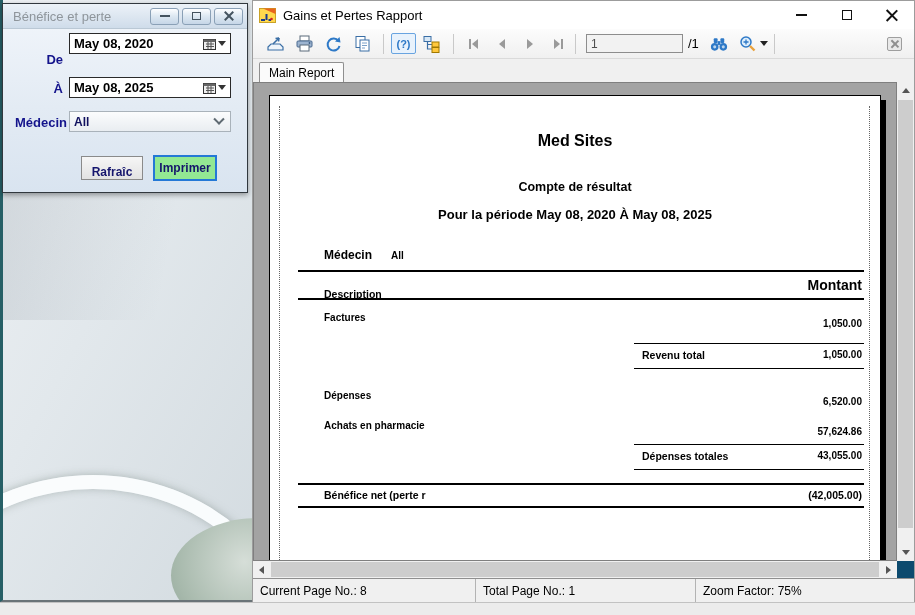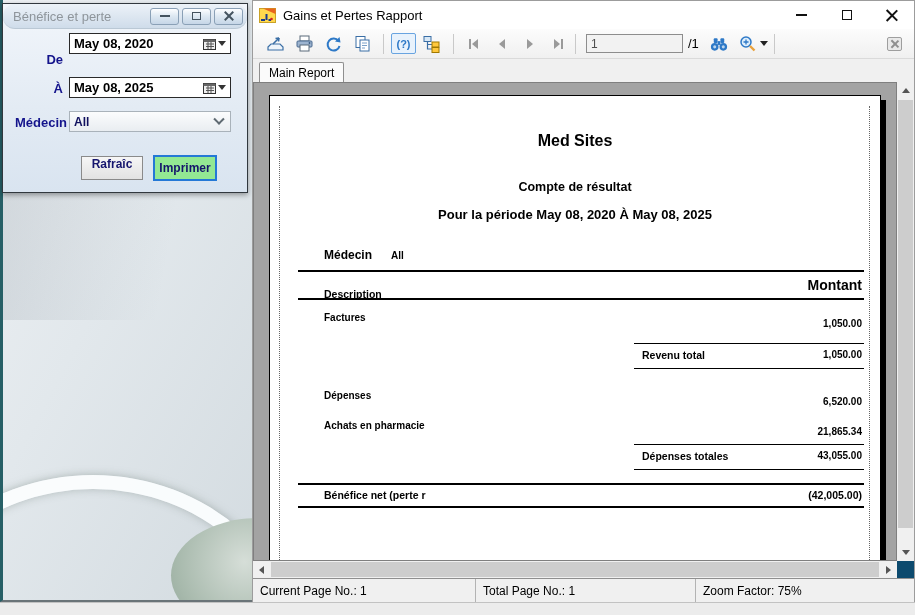--- a/index.html
+++ b/index.html
@@ -40,21 +40,20 @@
     position:absolute; left:2px; top:3px; width:246px; height:190px;
     background:linear-gradient(180deg,#f2f6fb 0%,#e3ebf4 55%,#d9e4f0 100%);
     border:1px solid #31383e;
     box-shadow:0 2px 5px rgba(0,0,0,.35);
   }
   .dialog-titlebar {
     height:25px; display:flex; align-items:center;
     background:linear-gradient(180deg,#ecf2f8,#cfdcea);
     border-bottom:1px solid #bac8d5;
     padding:0 4px 0 10px;
-    border-radius:12px;
   }
   .dialog-title { flex:1; font-size:13px; color:#8e959b; }
   .win7-btn {
     width:29px; height:17px; margin-left:3px;
     border:1px solid #8aa0b6; border-radius:3px;
     background:linear-gradient(180deg,#fdfeff,#dde8f2 48%,#c6d6e7);
     display:flex; align-items:center; justify-content:center;
     cursor:default;
   }
   .glyph-min { width:10px; height:2px; background:#44535f; }
@@ -89,21 +88,21 @@
   .combo-text { flex:1; font-size:12px; font-weight:bold; color:#10105e; padding-left:4px; }
   .chev {
     width:8px; height:8px; border-right:2px solid #5f6a72; border-bottom:2px solid #5f6a72;
     transform:rotate(45deg) translate(-2px,-2px); margin-right:7px;
   }
   .btn-rafraichir {
     position:absolute; left:78px; top:152px; width:62px; height:24px;
     background:linear-gradient(180deg,#f6f6f6,#e2e2e2);
     border:1px solid #8a8a8a;
     font-size:12px; font-weight:bold; color:#16166e;
-    display:flex; align-items:flex-start; justify-content:center; cursor:default;
+    display:flex; align-items:flex-end; justify-content:center; cursor:default;
   }
   .btn-imprimer {
     position:absolute; left:150px; top:151px; width:64px; height:26px;
     background:#93e893;
     border:2px solid #2478d6;
     font-size:12px; font-weight:bold; color:#14146a;
     display:flex; align-items:center; justify-content:center; cursor:default;
   }
 
   
@@ -415,21 +414,21 @@
 
         <div class="subline" style="top:247px;"></div>
         <div class="sublbl" style="top:253px;">Revenu total</div>
         <div class="amt" style="top:253px;">1,050.00</div>
         <div class="subline" style="top:272px;"></div>
 
         <div class="lbl" style="top:294px;">Dépenses</div>
         <div class="amt" style="top:300px;">6,520.00</div>
 
         <div class="lbl" style="top:324px;">Achats en pharmacie</div>
-        <div class="amt" style="top:330px;">21,865.34</div>
+        <div class="amt" style="top:330px;">57,624.86</div>
 
         <div class="subline" style="top:348px;"></div>
         <div class="sublbl" style="top:354px;">Dépenses totales</div>
         <div class="amt" style="top:354px;">43,055.00</div>
         <div class="subline" style="top:373px;"></div>
 
         <div class="hline" style="top:387px;"></div>
         <div class="lbl" style="top:393px; font-size:10.5px;">Bénéfice net (perte r</div>
         <div class="amt" style="top:393px; font-size:10.5px;">(42,005.00)</div>
         <div class="hline" style="top:410px;"></div>
@@ -451,19 +450,19 @@
           <span class="sb-tri-l"></span>
         </span>
       <div class="hthumb"></div>
       <span class="sb-btn" style="right:0; top:0;">
           <span class="sb-tri-r"></span>
         </span>
     </div>
   </div>
 
   <div class="statusbar">
-    <span class="status-cell sc1">Current Page No.: 1</span>
+    <span class="status-cell sc1">Current Page No.: 8</span>
     <span class="status-cell sc2">Total Page No.: 1</span>
     <span class="status-cell sc3">Zoom Factor: 75%</span>
   </div>
 </div>
 
 <div class="bottom-strip"></div>
 
 </body></html>

